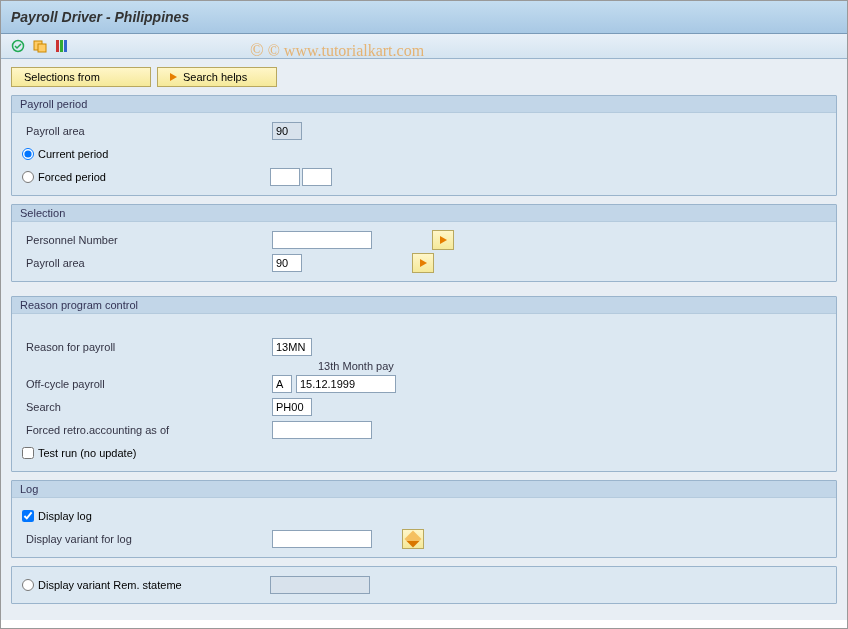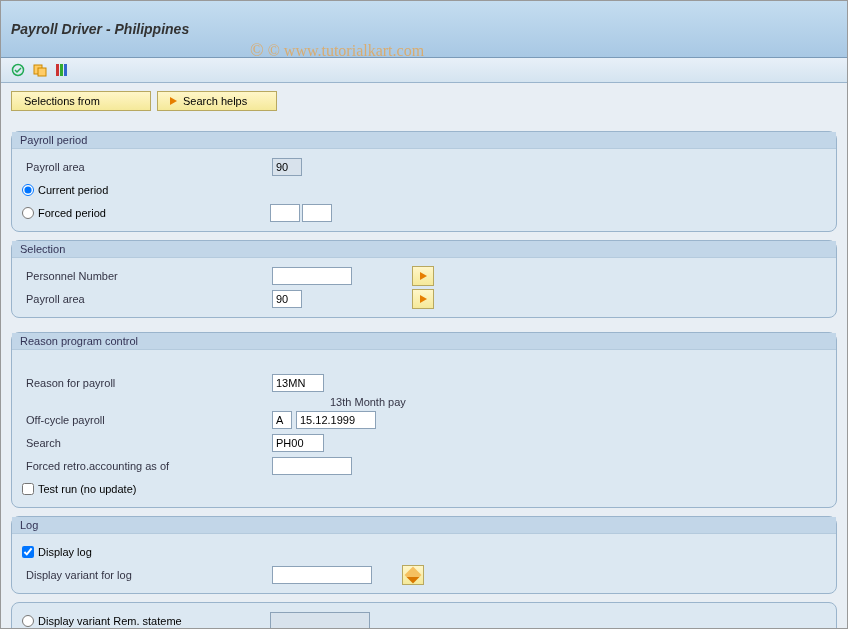--- a/index.html
+++ b/index.html
@@ -8,21 +8,21 @@
     font-size: 11px;
     background: #fff;
     width: 848px;
     height: 629px;
     overflow: hidden;
     border: 1px solid #999;
   }
   .title-bar {
     background: linear-gradient(#c4ddf0, #a8c8e4);
     border-bottom: 1px solid #7a9ab8;
-    padding: 20px 10px;
+    padding: 8px 10px;
     font-weight: bold;
     font-style: italic;
     font-size: 14px;
     color: #333;
   }
   .toolbar {
     background: linear-gradient(#e8f0f8, #d4e4f0);
     border-bottom: 1px solid #9ab4cc;
     padding: 3px 8px;
     display: flex;
@@ -33,39 +33,39 @@
     width: 18px; height: 18px;
     display: inline-flex;
     align-items: center;
     justify-content: center;
     cursor: pointer;
   }
   .content {
     padding: 8px 10px;
     background: #e8eef4;
   }
-  .button-row { display: flex; gap: 6px; margin-bottom: 20px; }
+  .button-row { display: flex; gap: 6px; margin-bottom: 8px; }
   .sap-btn {
     background: linear-gradient(#fff6c8, #f5e99a);
     border: 1px solid #b8a860;
     padding: 2px 12px;
     font-size: 11px;
     cursor: pointer;
     display: inline-flex;
     align-items: center;
     gap: 6px;
     min-width: 140px;
     height: 20px;
   }
   .sap-btn.sm { min-width: 120px; }
   .group {
     border: 1px solid #9ab4cc;
     background: #dce8f2;
     margin-bottom: 8px;
-    border-radius: 8px;
+    border-radius: 1px;
   }
   .group-title {
     background: #c2d6e8;
     padding: 2px 8px;
     font-size: 11px;
     color: #335;
     border-bottom: 1px solid #b4cadd;
   }
   .group-body { padding: 6px 10px; }
   .row {
@@ -80,22 +80,22 @@
     color: #334;
   }
   input[type=text] {
     border: 1px solid #8ca2b8;
     background: #fff;
     height: 18px;
     font-size: 11px;
     padding: 8px 3px;
   }
   input[readonly], input.ro { background: #d8e2ec; }
-  .w40 { width: 52px; } .w30 { width: 30px; }
-  .w80 { width: 80px; } .w100 { width: 100px; } .w20 { width: 20px; }
+  .w40 { width: 40px; } .w30 { width: 30px; }
+  .w80 { width: 100px; } .w100 { width: 100px; } .w20 { width: 20px; }
   .radio, .chk {
     width: 12px; height: 12px;
     margin-right: 4px;
     vertical-align: middle;
   }
   .after-text { margin-left: 6px; color: #334; margin-top: 39px; }
   .icon-btn {
     width: 22px; height: 20px;
     background: linear-gradient(#fff6c8, #f5e99a);
     border: 1px solid #b8a860;

